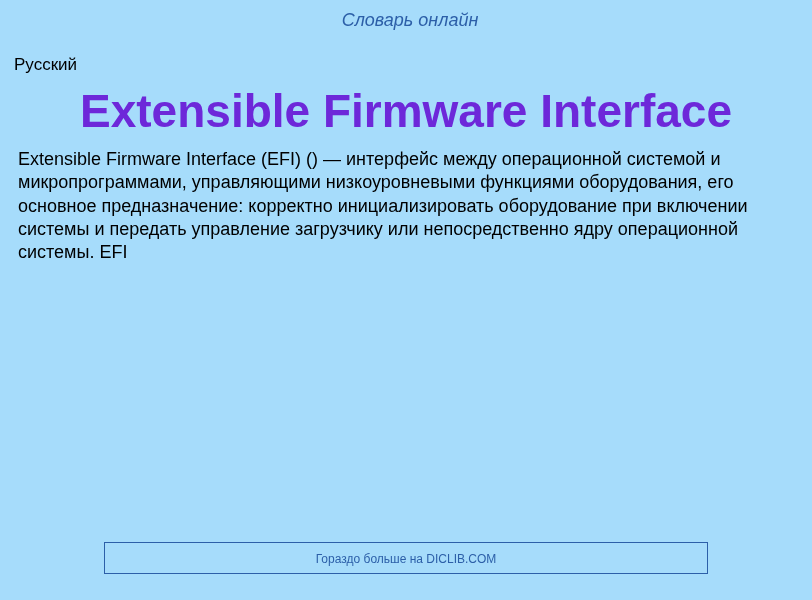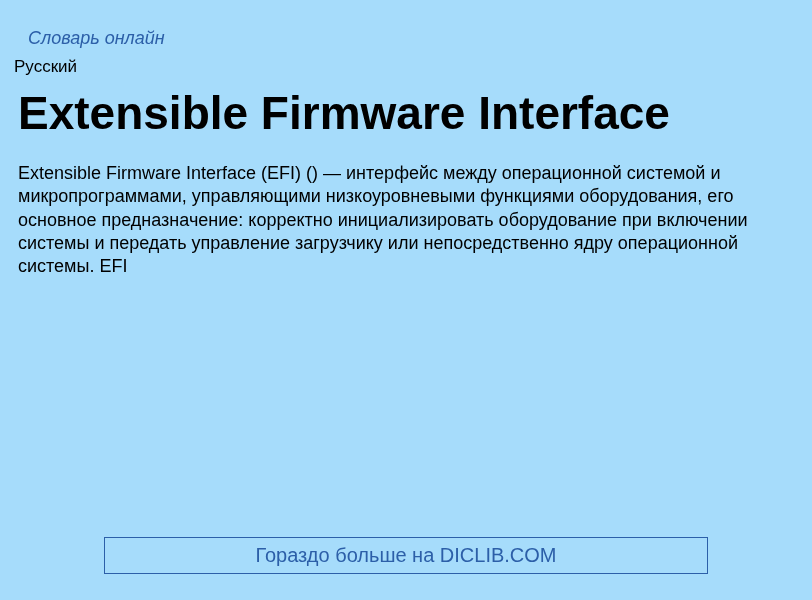--- a/index.html
+++ b/index.html
@@ -22,63 +22,65 @@
       color: #2c5fa8;
       font-size: 30px;
       font-weight: bold;
       font-style: italic;
       letter-spacing: 0.5px;
     }
     .site-subtitle {
       color: #2c5fa8;
       font-size: 18px;
       font-style: italic;
-      margin-top: 20px;
+      margin-top: 2px;
       padding-left: 8px;
+      text-align: center;
     }
     .lang-row {
-      margin-top: 0;
+      margin-top: 16px;
       padding: 0 14px;
     }
     .lang-link {
       color: #000;
       font-size: 17px;
       text-decoration: none;
     }
     .article {
       padding: 0 18px;
       margin-top: 10px;
     }
     .article-title {
-      color: #000000;
+      color: #6d28d9;
       font-size: 46px;
       font-weight: bold;
+      text-align: center;
       line-height: 1.15;
-      margin: 8px 0 22px 0;
+      margin: 8px 0 10px 0;
     }
     .article-body {
       color: #000;
       font-size: 18px;
       line-height: 1.3;
       text-align: left;
     }
     .more-bar {
       position: absolute;
       bottom: 26px;
       left: 50%;
       transform: translateX(-50%);
       width: 604px;
       border: 1px solid #2c5fa8;
       background-color: #a6dcfb;
       text-align: center;
       padding: 6px 0;
     }
     .more-link {
       color: #2c5fa8;
-      font-size: 20px;
+      font-size: 12px;
       text-decoration: none;
     }
   </style>
 </head>
 <body>
 
 <div class="header">
   <div class="site-subtitle">Словарь онлайн</div>
 </div>
 

